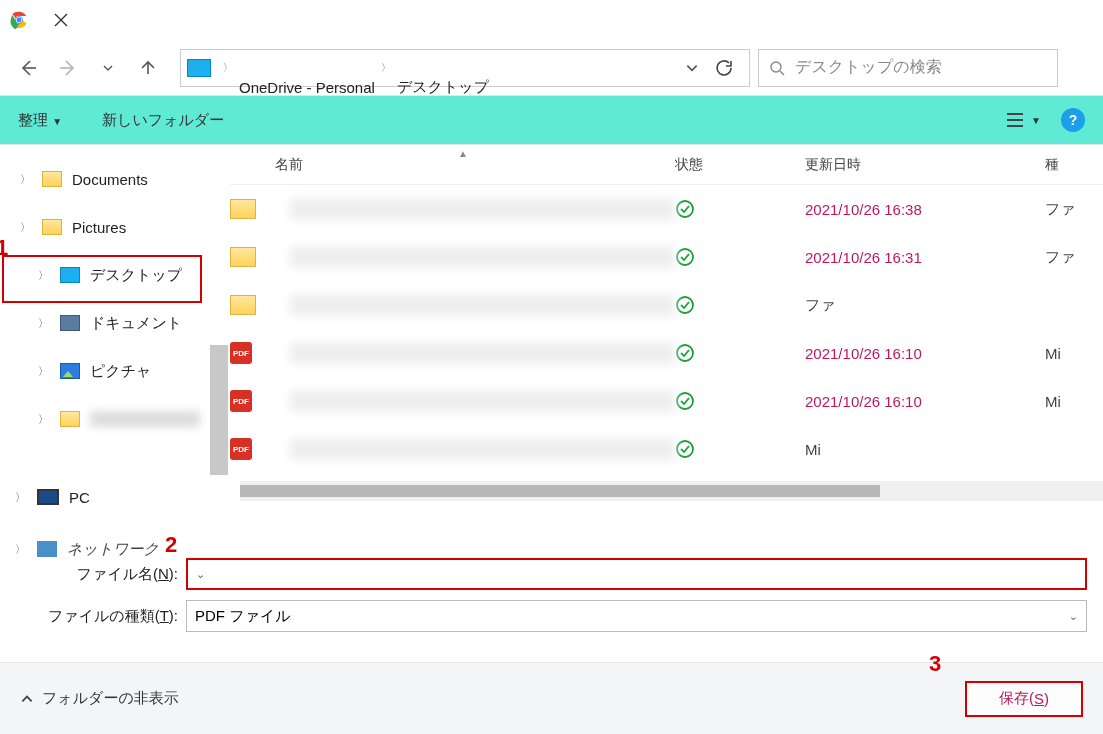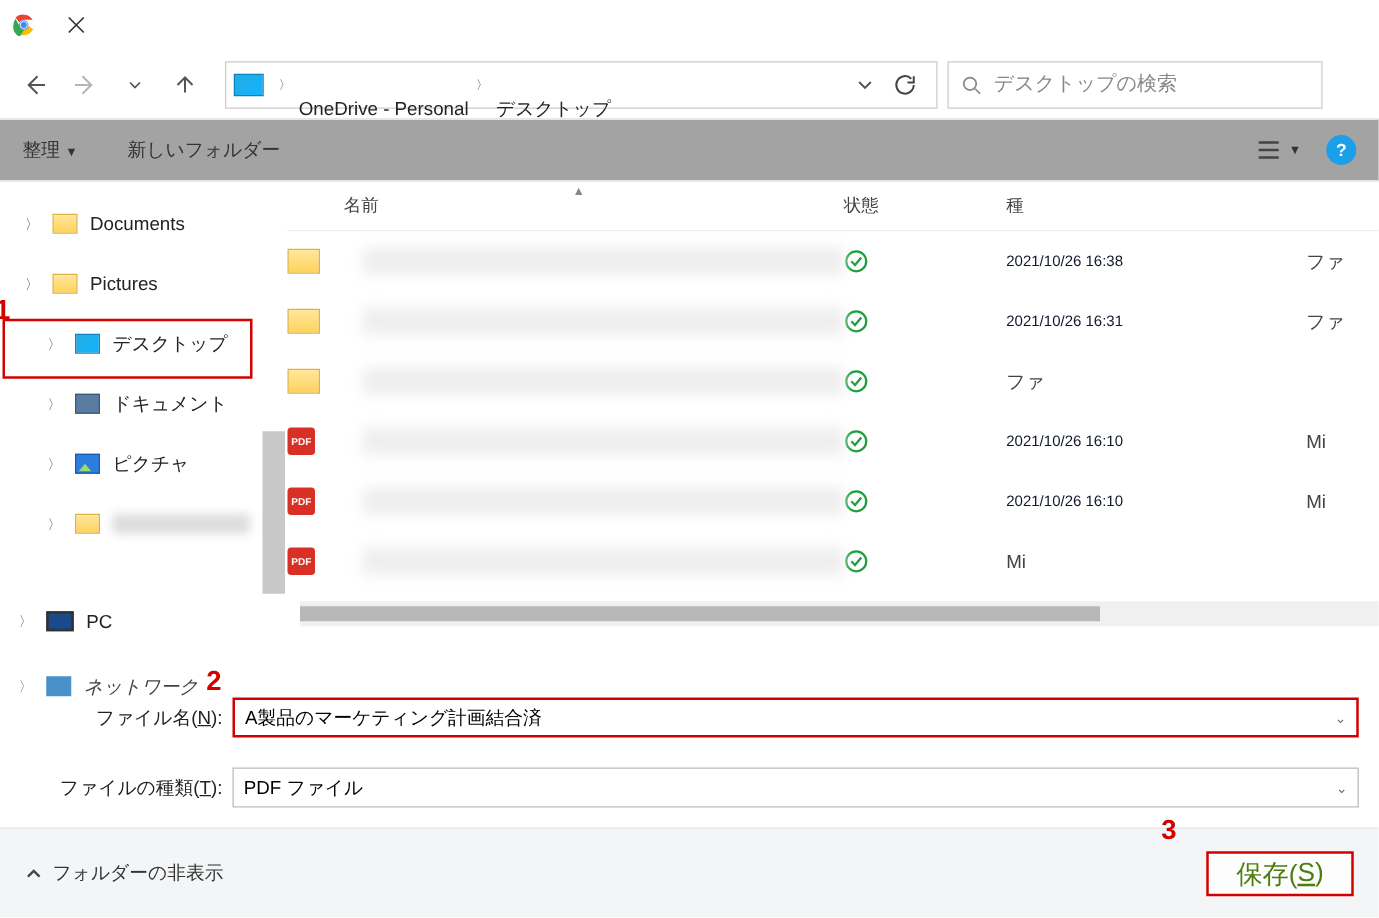--- a/index.html
+++ b/index.html
@@ -15,21 +15,21 @@
 .navrow { height: 55px; display: flex; align-items: center; padding: 0 12px; gap: 8px; }
 .navbtn { width: 32px; height: 32px; display: flex; align-items: center; justify-content: center; color: #444; }
 .breadcrumb { flex: 1; height: 38px; border: 1px solid #ccc; display: flex; align-items: center; padding: 0 6px; margin-left: 8px; max-width: 570px; }
 .breadcrumb .deskicon { width: 24px; height: 18px; background: linear-gradient(135deg,#29abe2,#0db5ff); border: 1px solid #0a84c1; margin-right: 6px; }
 .breadcrumb .sep { margin: 0 6px; color: #555; font-size: 10px; }
 .breadcrumb span.seg { font-size: 15px; color: #222; margin-top: 40px; }
 .bc-end { margin-left: auto; display: flex; align-items: center; gap: 16px; padding-right: 10px; }
 .searchbox { width: 300px; height: 38px; border: 1px solid #ccc; display: flex; align-items: center; padding: 0 10px; color: #888; gap: 10px; }
 
 
-.toolbar { height: 50px; background: #a3a3a3; border-top: 1px solid #e6e6e6; border-bottom: 1px solid #e6e6e6; display: flex; align-items: center; padding: 0 18px; gap: 40px; font-size: 15px; color: #333; }
+.toolbar { height: 50px; background: #5eead4; border-top: 1px solid #e6e6e6; border-bottom: 1px solid #e6e6e6; display: flex; align-items: center; padding: 0 18px; gap: 40px; font-size: 15px; color: #333; }
 .toolbar .right { margin-left: auto; display: flex; align-items: center; gap: 20px; }
 .helpbtn { width: 24px; height: 24px; border-radius: 50%; background: #1a9fe8; color: #fff; display: flex; align-items: center; justify-content: center; font-size: 14px; font-weight: bold; }
 
 
 .main { display: flex; height: 395px; }
 .sidebar { width: 210px; padding-top: 10px; position: relative; }
 .tree-item { height: 48px; display: flex; align-items: center; padding-left: 20px; gap: 10px; font-size: 15px; color: #222; }
 .tree-item.sub { padding-left: 38px; }
 .tree-item.pc { padding-left: 15px; margin-top: 30px; }
 .tree-item.net { padding-left: 15px; margin-top: 4px; }
@@ -52,41 +52,41 @@
 .col-name .sortup { position: absolute; left: 228px; top: -8px; font-size: 10px; color: #888; }
 .col-status { width: 130px; }
 .col-date { width: 240px; }
 .col-type { flex: 1; }
 .file-row { height: 48px; display: flex; align-items: center; }
 .file-row .icon-cell { width: 60px; display: flex; justify-content: flex-start; }
 .fold-ic { width: 26px; height: 20px; background: linear-gradient(#ffe79e,#ffd35a); border: 1px solid #e0b23e; }
 .pdf-ic { width: 22px; height: 22px; background: #d93025; border-radius: 3px; color: #fff; font-size: 8px; font-weight: bold; display: flex; align-items: center; justify-content: center; }
 .file-row .blur-name { width: 385px; height: 22px; background: #eee; filter: blur(5px); border-radius: 4px; }
 .file-row .status-cell { width: 130px; color: #1a9f3a; font-size: 18px; }
-.file-row .date-cell { width: 240px; font-size: 12px; color: #0f172a; }
+.file-row .date-cell { width: 240px; font-size: 15px; color: #be185d; }
 .file-row .type-cell { flex: 1; font-size: 15px; color: #444; }
 .vscroll { position: absolute; left: 0px; top: 200px; width: 18px; height: 130px; background: #c8c8c8; }
 .hscroll-area { height: 20px; background: #f0f0f0; margin-left: 30px; margin-top: 8px; position: relative; }
 .hscroll-thumb { position: absolute; left: 0; top: 4px; height: 12px; width: 640px; background: #b8b8b8; }
 
 
 .fname-area { padding: 18px 16px 4px 16px; position: relative; }
 .ann2 { position: absolute; left: 165px; top: -8px; color: #d40000; font-weight: bold; font-size: 22px; font-family: Arial; }
-.field-row { display: flex; align-items: center; margin-bottom: 24px; }
+.field-row { display: flex; align-items: center; margin-bottom: 10px; }
 .field-row label { width: 170px; text-align: right; padding-right: 8px; font-size: 15px; color: #222; }
 .field-row label .ul { text-decoration: underline; }
 .field-input { flex: 1; height: 32px; border: 1px solid #bbb; padding: 0 8px; font-size: 15px; display: flex; align-items: center; justify-content: space-between; background: #fff; }
 .field-input.red { border: 2px solid #d40000; }
 .field-input .dd { color: #666; font-size: 11px; }
 
 
 .bottombar { position: absolute; left: 0; right: 0; bottom: 0; height: 72px; background: #f3f5f7; border-top: 1px solid #e6e6e6; display: flex; align-items: center; padding: 0 20px; }
 .hide-folders { display: flex; align-items: center; gap: 8px; font-size: 15px; color: #333; }
 .bottombar .right { margin-left: auto; display: flex; align-items: center; gap: 20px; position: relative; }
-.btn { width: 118px; height: 36px; border: 1px solid #bbb; background: #fdfdfd; display: flex; align-items: center; justify-content: center; font-size: 21px; color: #4d7c0f; }
+.btn { width: 118px; height: 36px; border: 1px solid #bbb; background: #fdfdfd; display: flex; align-items: center; justify-content: center; font-size: 15px; color: #be185d; }
 .btn.red { border: 2px solid #d40000; }
 .ann3 { position: absolute; left: -36px; top: -30px; color: #d40000; font-weight: bold; font-size: 22px; font-family: Arial; }
 
 svg { display: block; }
 </style>
 </head>
 <body>
 
 <div class="titlebar">
   <svg class="chrome-icon" viewBox="0 0 24 24">
@@ -218,20 +218,21 @@
   </div>
 
   <div class="content">
     <div class="vscroll"></div>
     <div class="col-header" style="margin-left:20px;">
       <div class="col-name">
         <span class="sortup">▲</span>
         <span>名前</span>
       </div>
       <div class="col-status">状態</div>
+      <div class="col-date">更新日時</div>
       <div class="col-type">種</div>
     </div>
 
     <div id="file-rows" style="margin-left:20px;">
         <div class="file-row">
           <div class="icon-cell">
             <div class="fold-ic"></div>
           </div>
           <div class="blur-name"></div>
           <div class="status-cell">
@@ -317,21 +318,20 @@
       <div class="hscroll-thumb"></div>
     </div>
   </div>
 </div>
 
 <div class="fname-area">
   <div class="ann2">2</div>
   <div class="field-row">
     <label><span>ファイル名(</span><span class="ul">N</span><span>):</span></label>
     <div class="field-input red">
-      <span>A製品のマーケティング計画結合済</span>
       <span class="dd">⌄</span>
     </div>
   </div>
   <div class="field-row">
     <label><span>ファイルの種類(</span><span class="ul">T</span><span>):</span></label>
     <div class="field-input">
       <span>PDF ファイル</span>
       <span class="dd">⌄</span>
     </div>
   </div>

